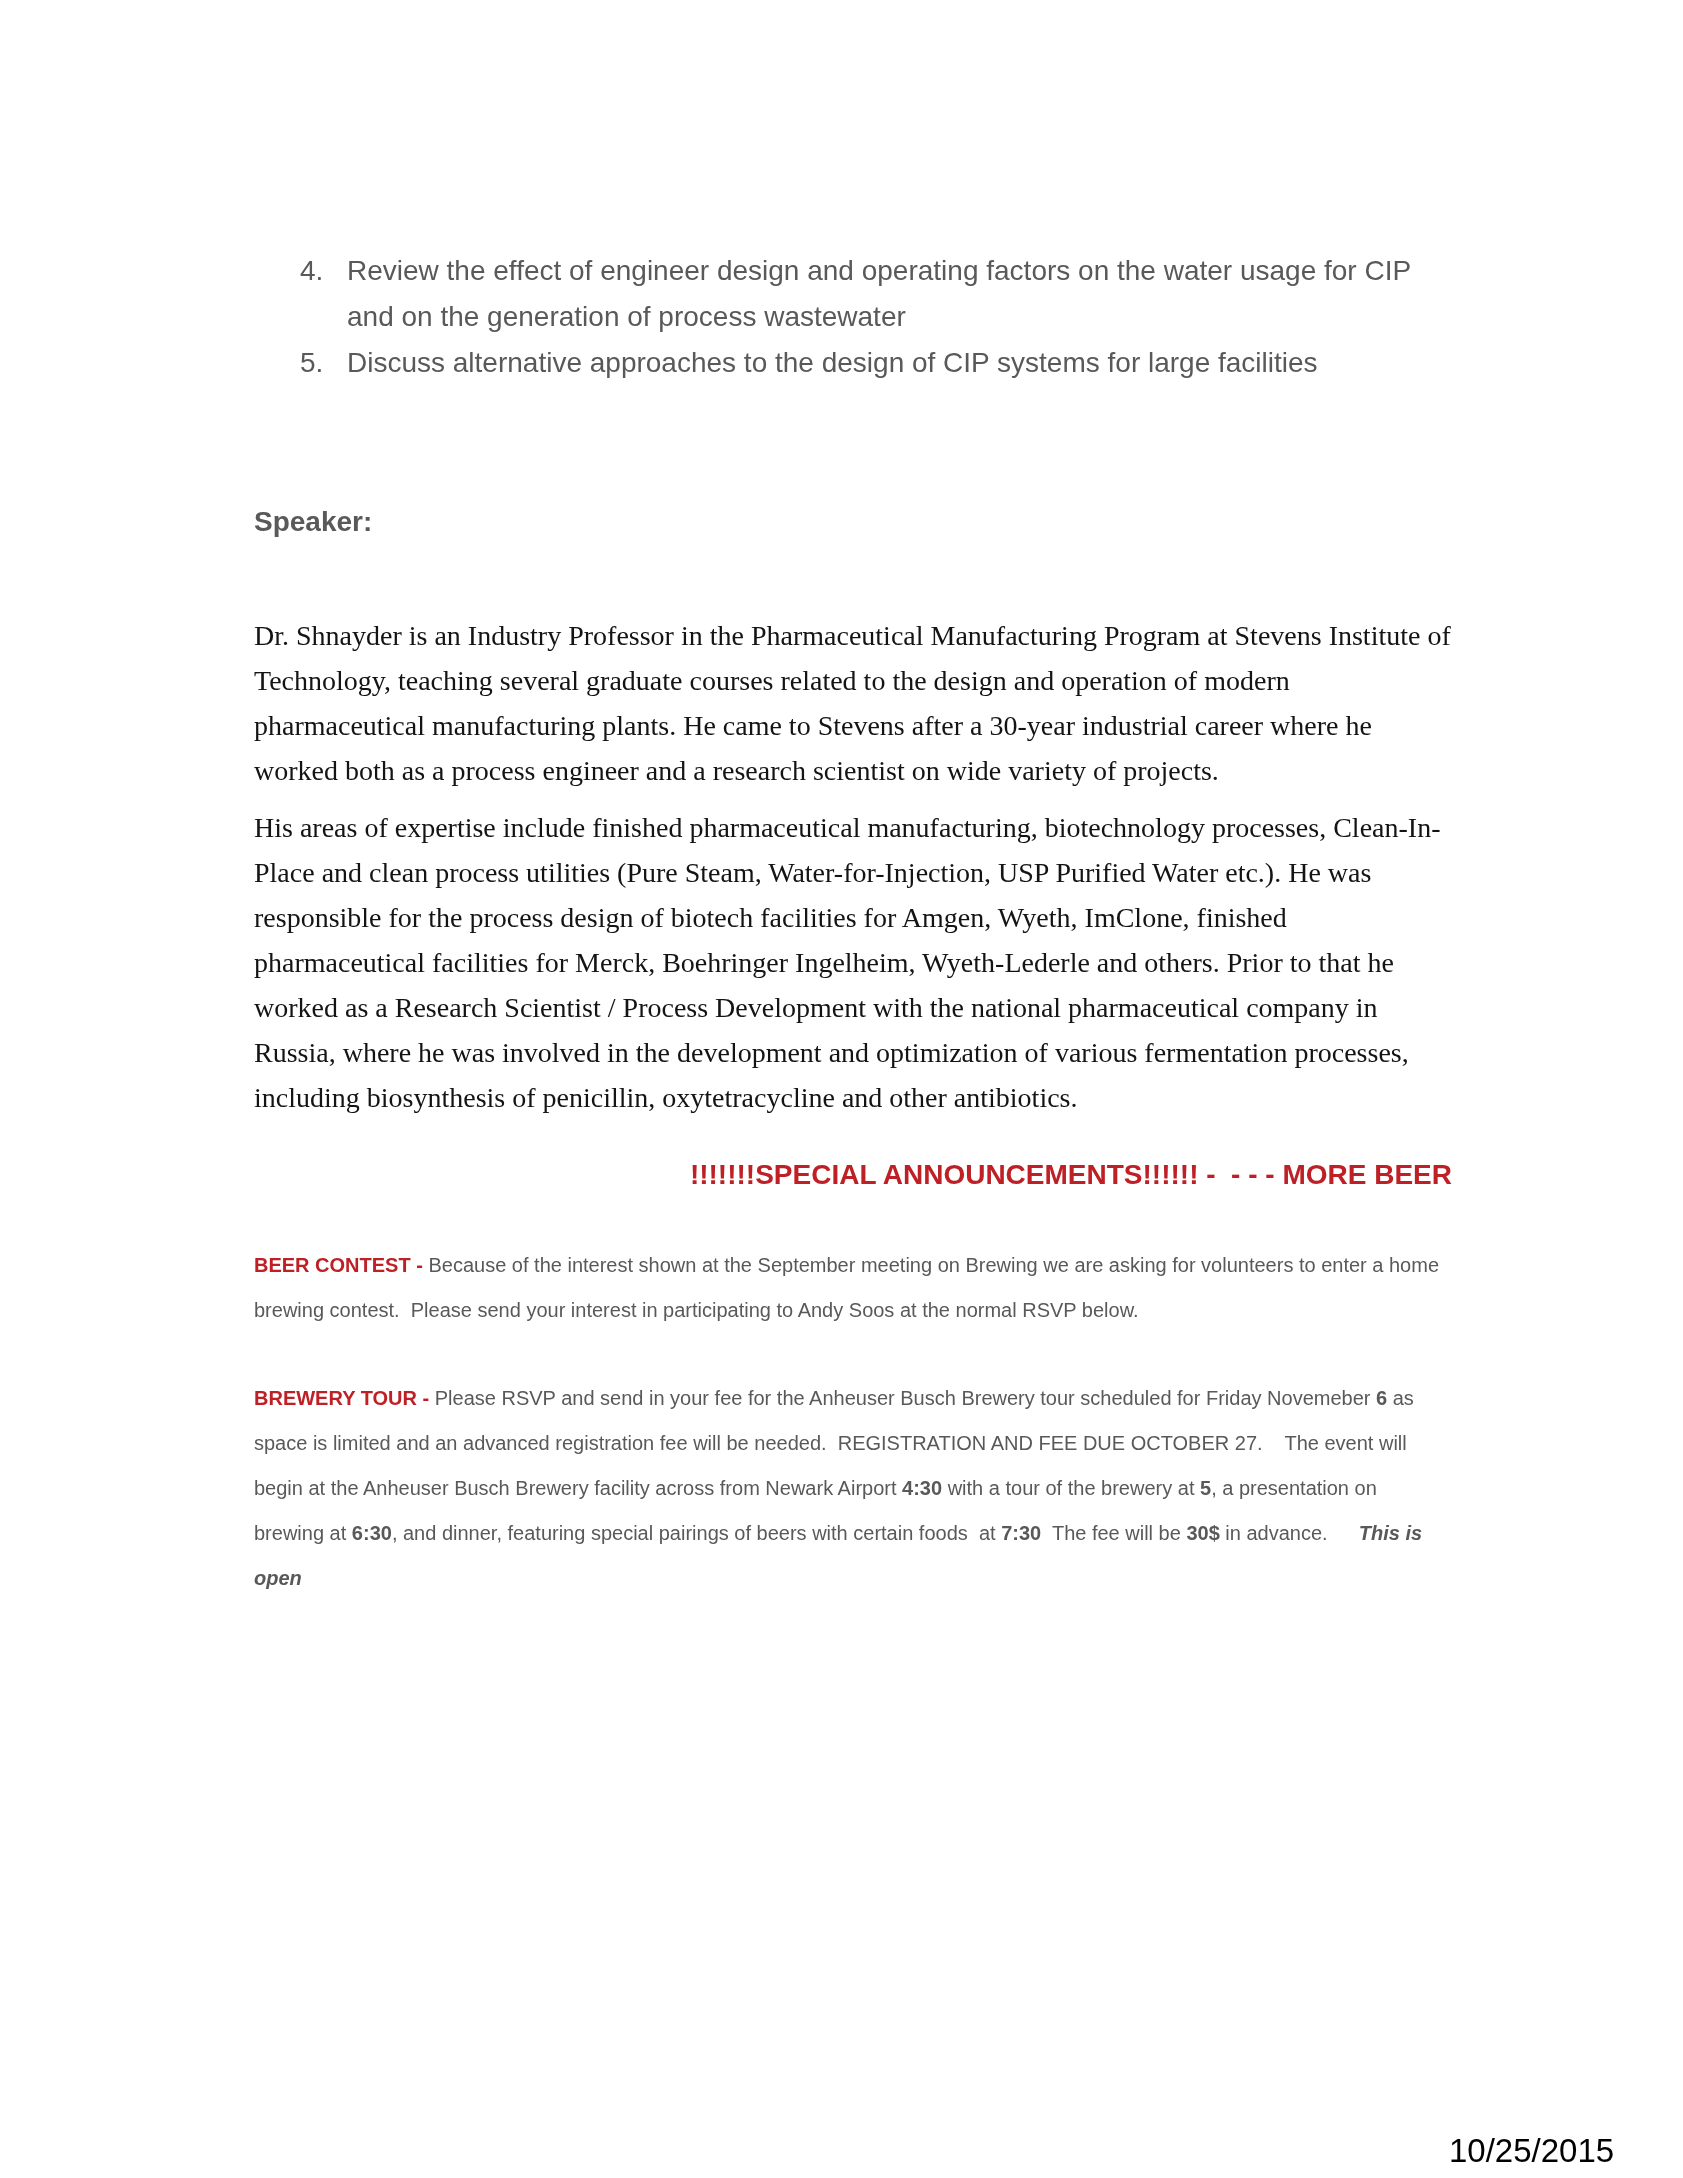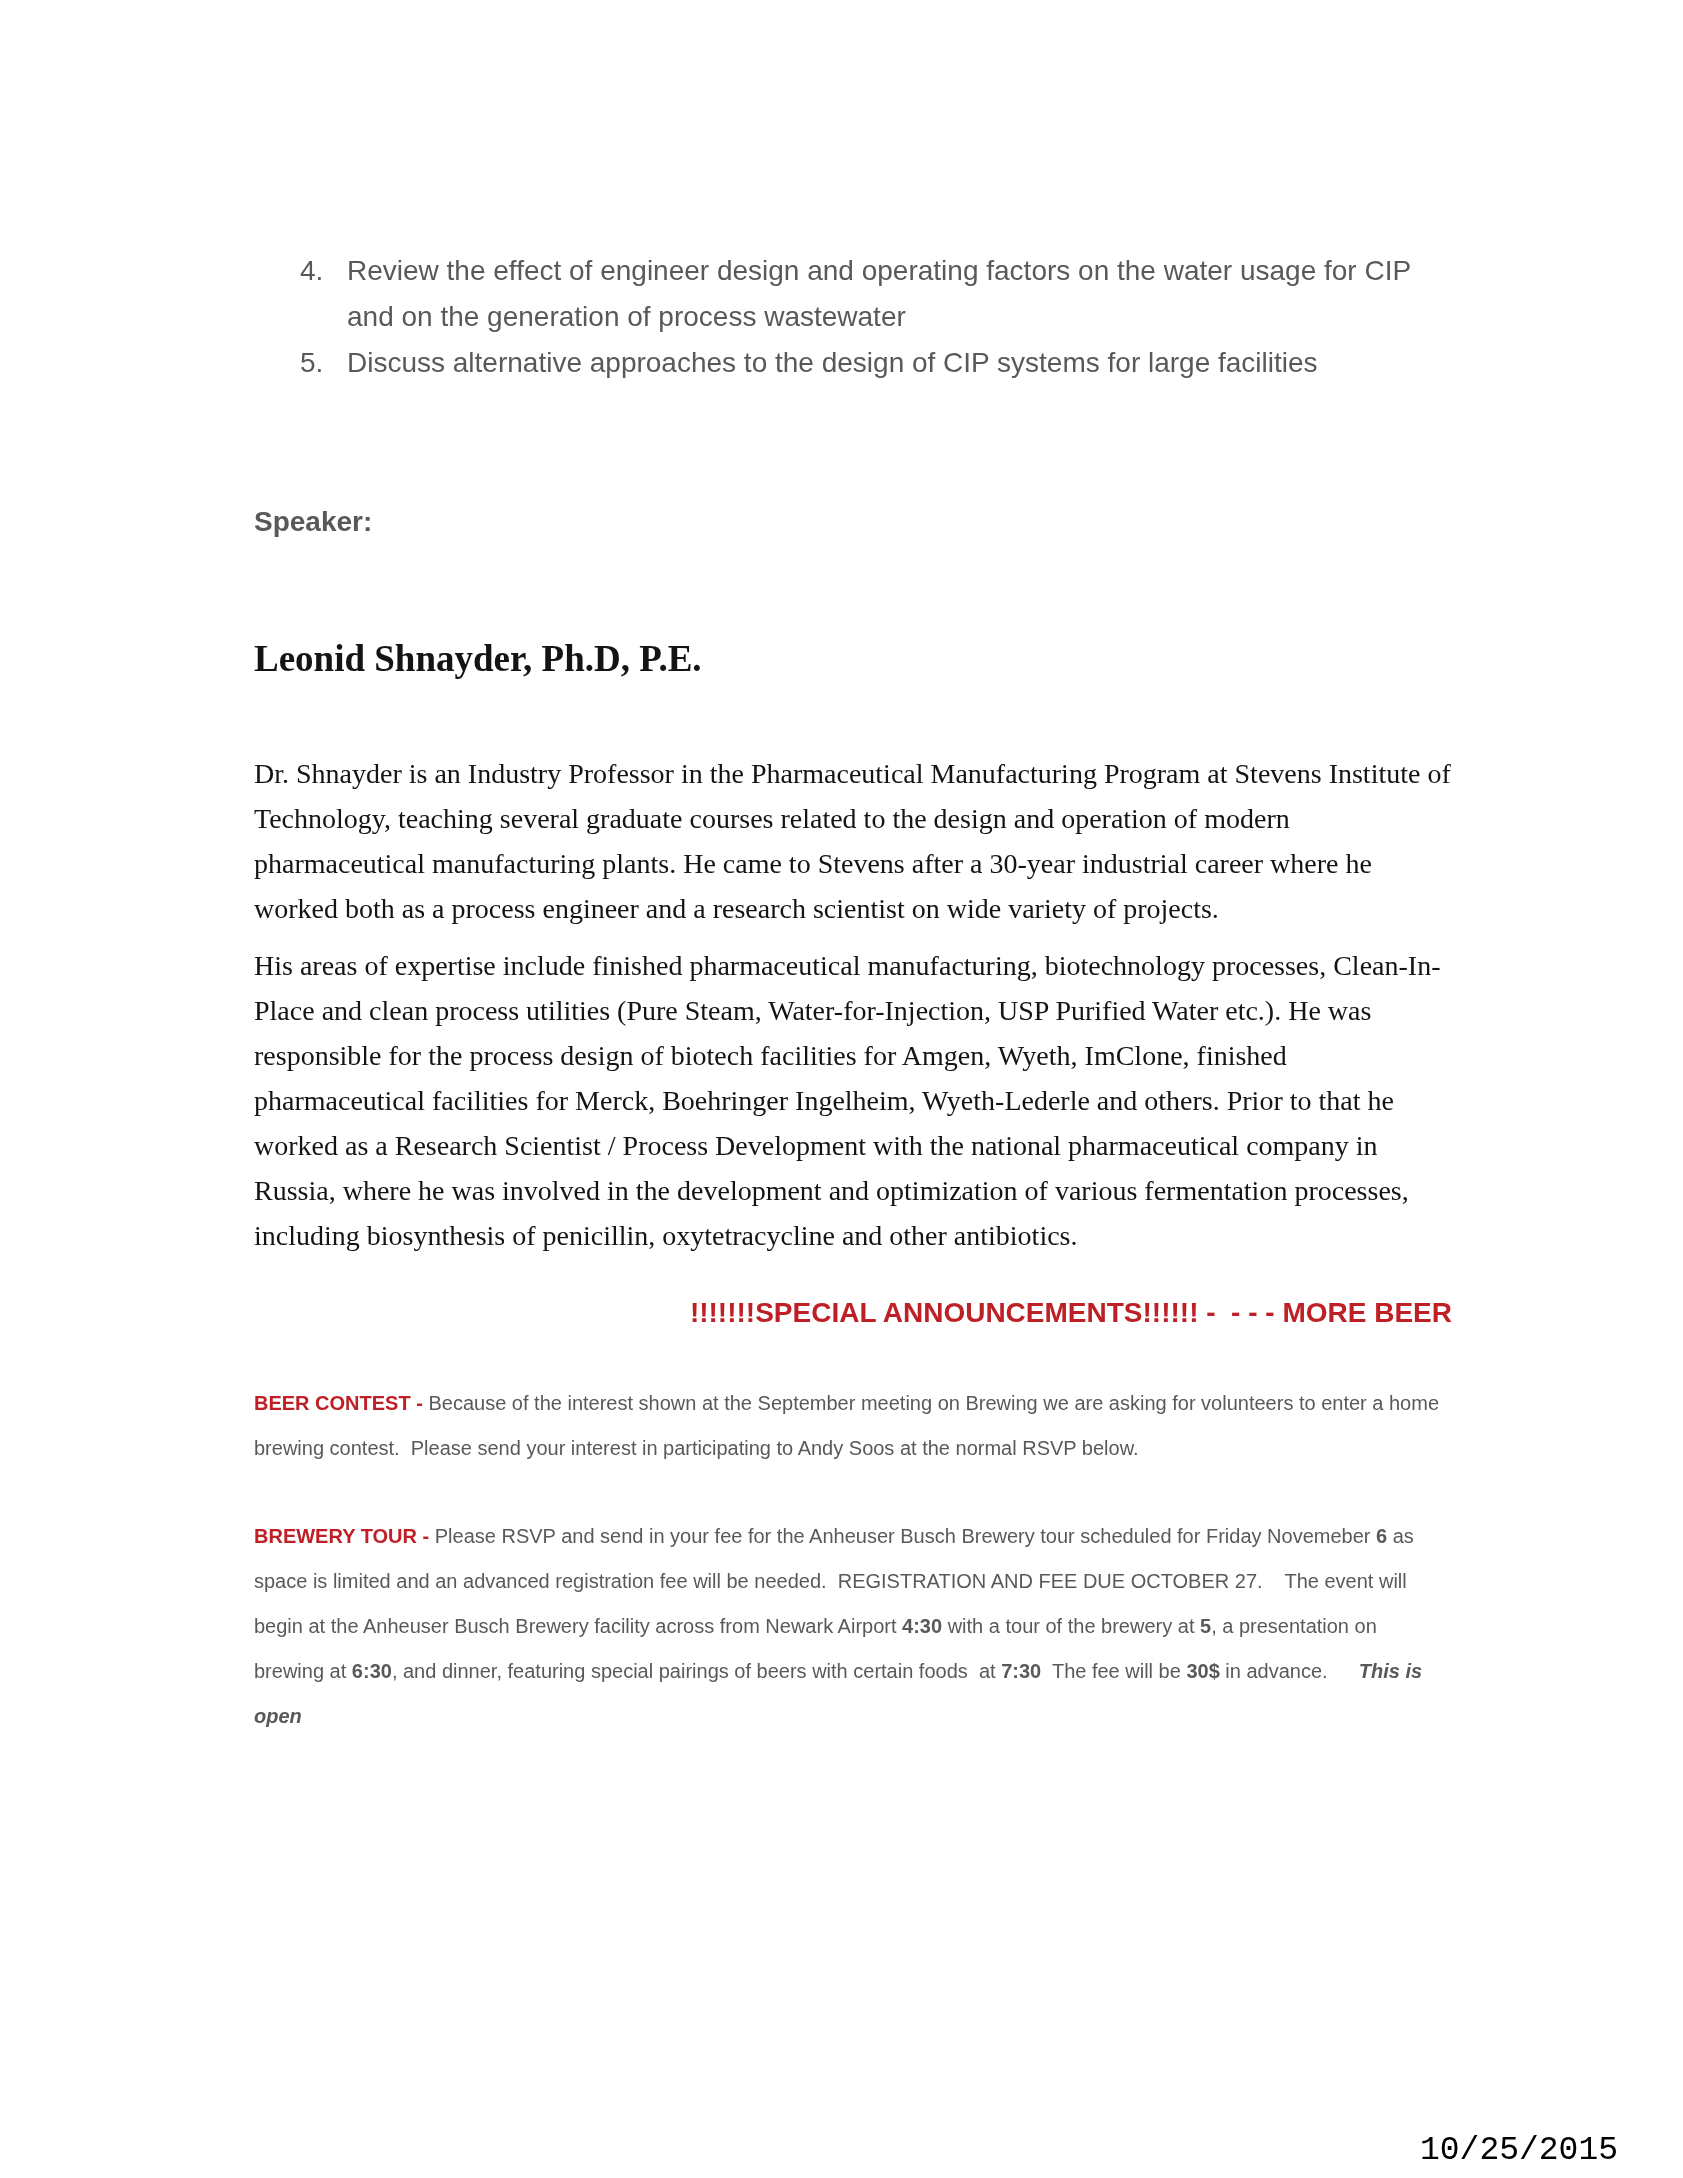--- a/index.html
+++ b/index.html
@@ -67,22 +67,22 @@
     white-space:pre-wrap;
   }
   .ann.beer{margin-top:45px;}
   .ann.brewery{margin-top:43px;}
   .seg-plain{}
   .seg-red-bold{color:var(--accent-red);font-weight:bold;}
   .seg-bold{font-weight:bold;}
   .seg-bold-italic{font-weight:bold;font-style:italic;margin-left:20px;}
   .footer-date{
     position:absolute;
-    left:1420px;top:2131px;
-    font-family:Liberation Mono, monospace;
+    left:1449px;top:2131px;
+    font-family:Liberation Sans, sans-serif;
     font-size:33px;line-height:40px;
     color:#000000;
   }
 </style>
 </head>
 <body>
 
 <div class="page">
   <div class="content">
 
@@ -92,21 +92,20 @@
         <span class="obj-text">Review the effect of engineer design and operating factors on the water usage for CIP and on the generation of process wastewater</span>
       </div>
       <div class="obj-item">
         <span class="obj-num">5.</span>
         <span class="obj-text">Discuss alternative approaches to the design of CIP systems for large facilities</span>
       </div>
     </div>
 
     <div class="speaker-label">Speaker:</div>
 
-    <h1 class="speaker-name">Leonid Shnayder, Ph.D, P.E.</h1>
 
     <p class="bio p1">Dr. Shnayder is an Industry Professor in the Pharmaceutical Manufacturing Program at Stevens Institute of Technology, teaching several graduate courses related to the design and operation of modern pharmaceutical manufacturing plants. He came to Stevens after a 30-year industrial career where he worked both as a process engineer and a research scientist on wide variety of projects.</p>
     <p class="bio p2">His areas of expertise include finished pharmaceutical manufacturing, biotechnology processes, Clean-In-Place and clean process utilities (Pure Steam, Water-for-Injection, USP Purified Water etc.). He was responsible for the process design of biotech facilities for Amgen, Wyeth, ImClone, finished pharmaceutical facilities for Merck, Boehringer Ingelheim, Wyeth-Lederle and others. Prior to that he worked as a Research Scientist / Process Development with the national pharmaceutical company in Russia, where he was involved in the development and optimization of various fermentation processes, including biosynthesis of penicillin, oxytetracycline and other antibiotics.</p>
 
     <div class="headline">!!!!!!!SPECIAL ANNOUNCEMENTS!!!!!! -  - - - MORE BEER</div>
 
     <p class="ann beer"><span class="seg-red-bold">BEER CONTEST - </span><span class="seg-plain">Because of the interest shown at the September meeting on Brewing we are asking for volunteers to enter a home brewing contest.  Please send your interest in participating to Andy Soos at the normal RSVP below.</span></p>
 
     <p class="ann brewery"><span class="seg-red-bold">BREWERY TOUR - </span><span class="seg-plain">Please RSVP and send in your fee for the Anheuser Busch Brewery tour scheduled for Friday Novemeber </span><span class="seg-bold">6</span><span class="seg-plain"> as space is limited and an advanced registration fee will be needed.  REGISTRATION AND FEE DUE OCTOBER 27.    The event will begin at the Anheuser Busch Brewery facility across from Newark Airport </span><span class="seg-bold">4:30</span><span class="seg-plain"> with a tour of the brewery at </span><span class="seg-bold">5</span><span class="seg-plain">, a presentation on brewing at </span><span class="seg-bold">6:30</span><span class="seg-plain">, and dinner, featuring special pairings of beers with certain foods  at </span><span class="seg-bold">7:30</span><span class="seg-plain">  The fee will be </span><span class="seg-bold">30$</span><span class="seg-plain"> in advance.  </span><span class="seg-bold-italic">This is open</span></p>
 

